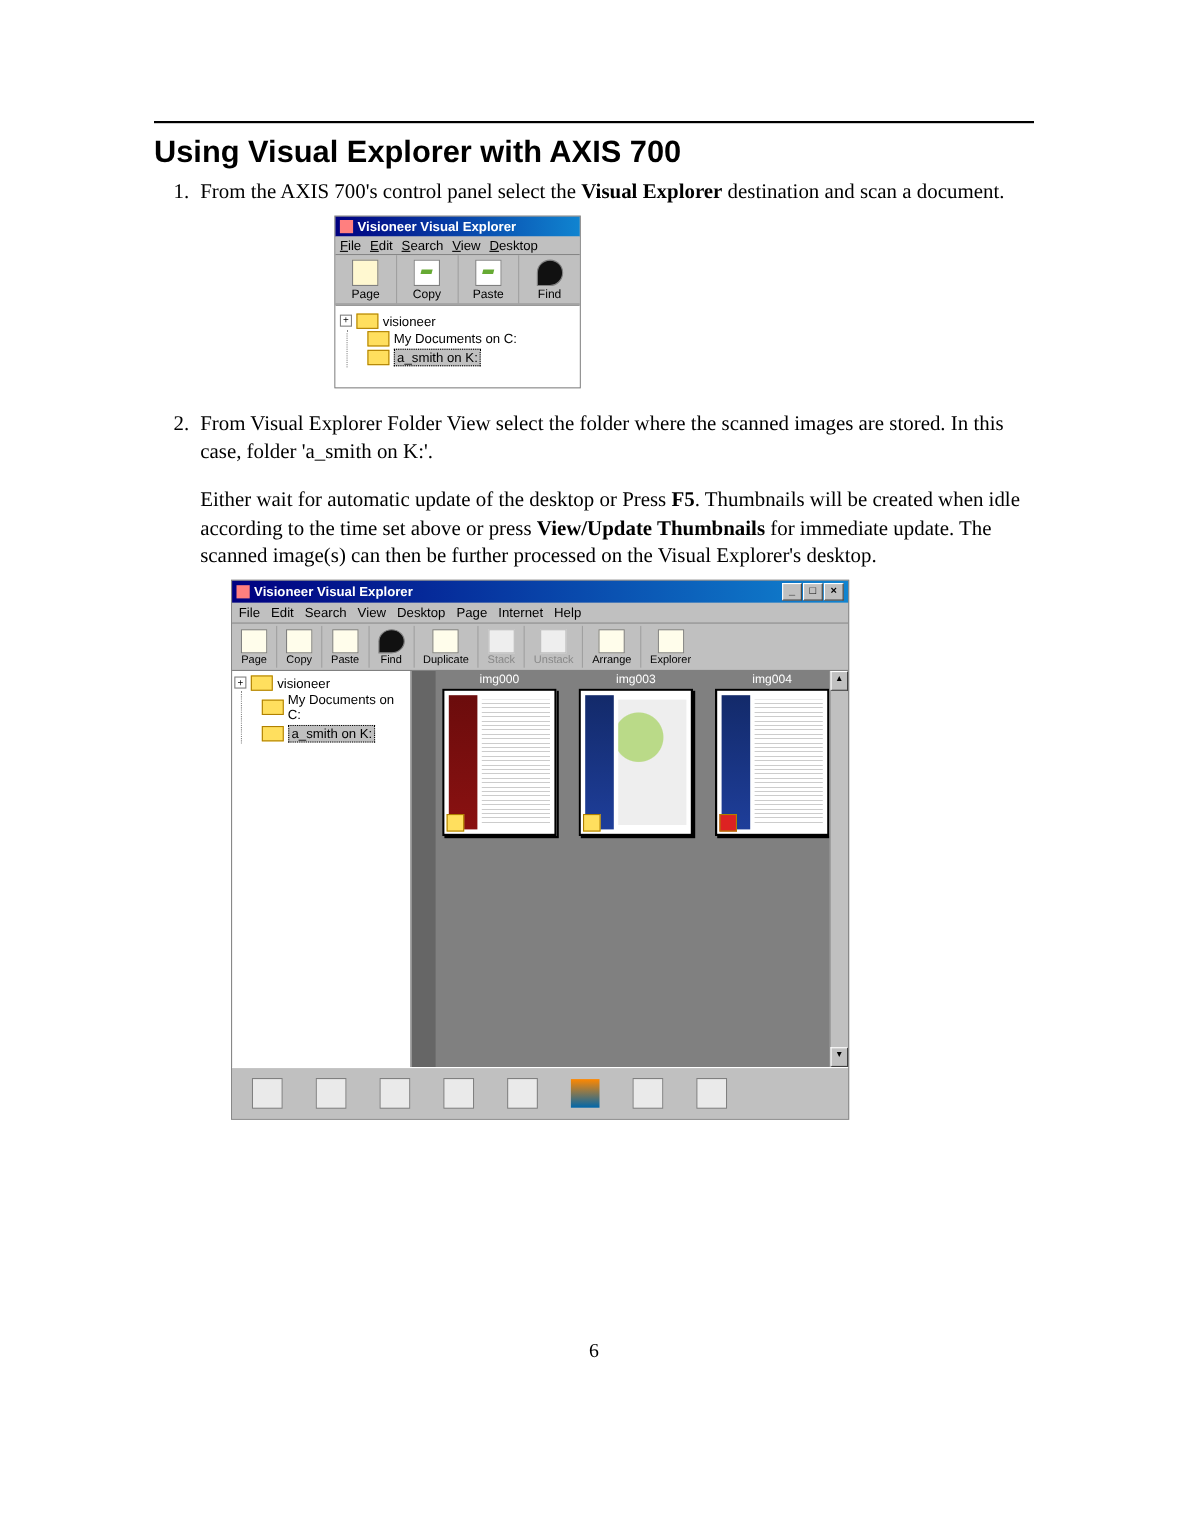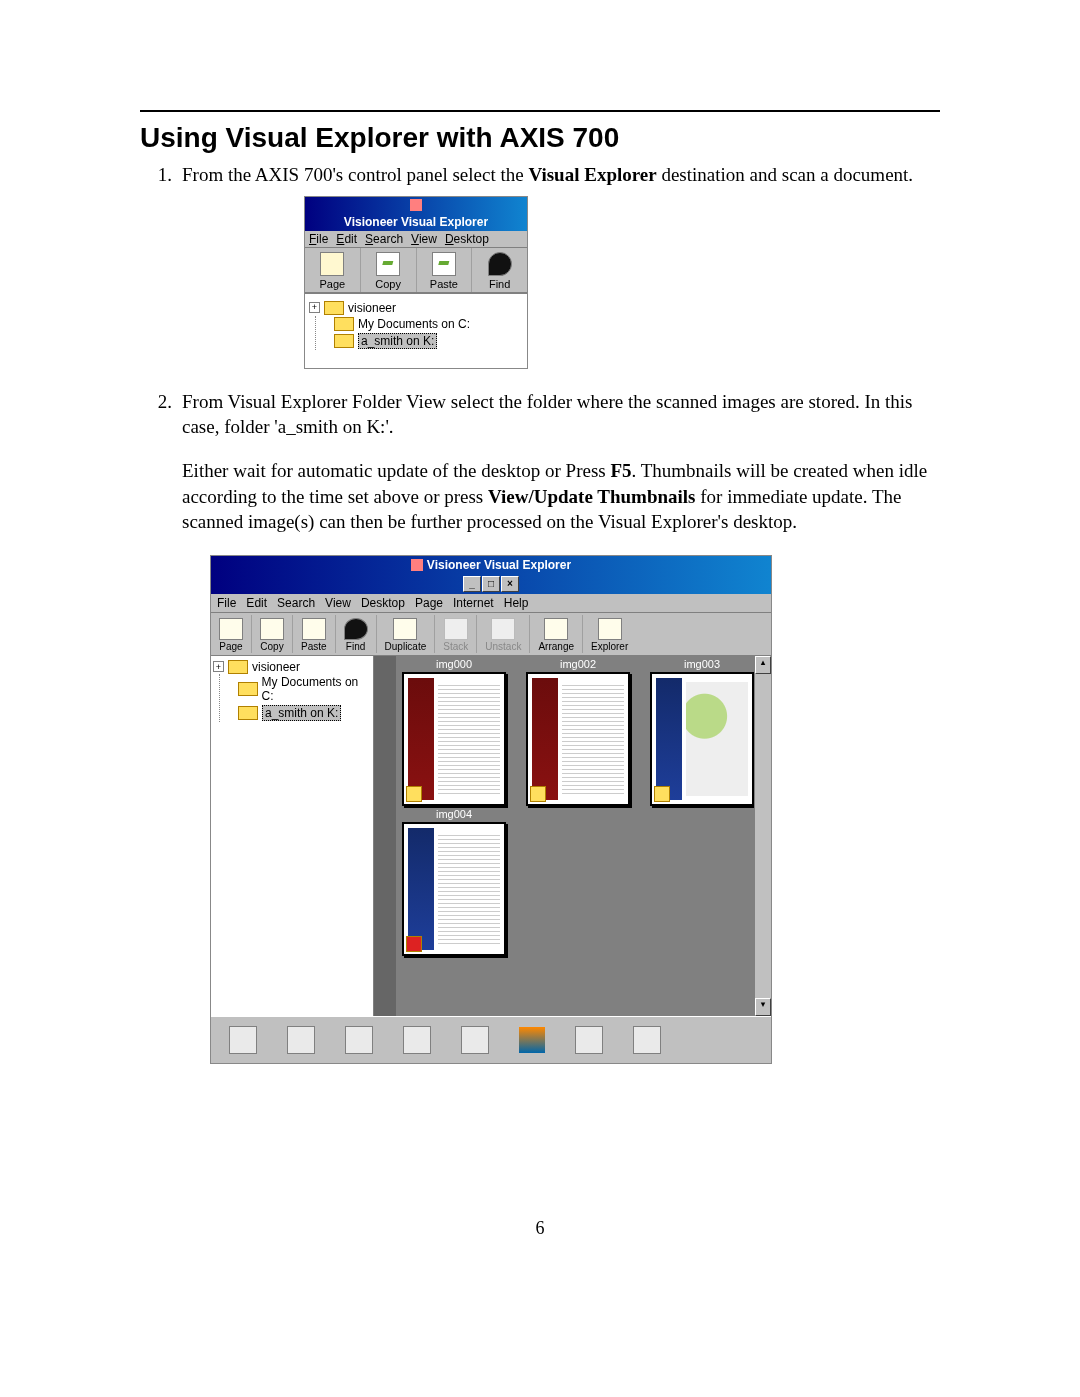--- a/index.html
+++ b/index.html
@@ -31,42 +31,41 @@
     line-height: 1.35;
     margin-bottom: 8px;
   }
   .step .num {
     width: 32px;
     flex: 0 0 32px;
     text-align: right;
     padding-right: 10px;
   }
   .step .txt { flex: 1; }
-  .para { font-size: 19px; line-height: 1.35; margin: 18px 0 20px 42px; }
+  .para { font-size: 19px; line-height: 1.35; margin: 18px 0 8px 42px; }
   .bold { font-weight: bold; }
 
   
   .shot1 {
     width: 222px;
     margin: 4px auto 20px 164px;
     border: 1px solid #888;
     background: #c0c0c0;
     font-family: "MS Sans Serif", Tahoma, Arial, sans-serif;
     font-size: 12px;
   }
   .shot1 .titlebar, .shot2 .titlebar {
     background: linear-gradient(to right, #000080, #1084d0);
     color: #fff;
     font-weight: bold;
     padding: 2px 4px;
     display: flex;
     align-items: center;
     gap: 4px;
     font-size: 12px;
-    flex-direction: column;
   }
   .shot1 .titlebar .logo, .shot2 .titlebar .logo {
     width: 12px; height: 12px; background: #ff7f7f;
     display:inline-block;
   }
   .menubar {
     display: flex;
     gap: 8px;
     padding: 1px 4px;
     background: #c0c0c0;
@@ -377,26 +376,20 @@
           <div style="display:flex;align-items:center;gap:4px;padding:1px 0">
             <span class="ficon" style="width:18px;height:12px;background:#ffdf5e;border:1px solid #b08000;display:inline-block"></span>
             <span style="background:#c0c0c0;border:1px dotted #000;padding:0 2px">a_smith on K:</span>
           </div>
         </div>
       </div>
       <div class="thumbarea">
         <div class="thumbgrid">
           <div class="thumbcell">
               <div class="lbl">img000</div>
-              <div class="thumbimg">
-                <div class="badge"></div>
-              </div>
-            </div>
-          <div class="thumbcell">
-              <div class="lbl">img002</div>
               <div class="thumbimg">
                 <div class="badge"></div>
               </div>
             </div>
           <div class="thumbcell">
               <div class="lbl">img003</div>
               <div class="thumbimg green alt">
                 <div class="badge"></div>
               </div>
             </div>

